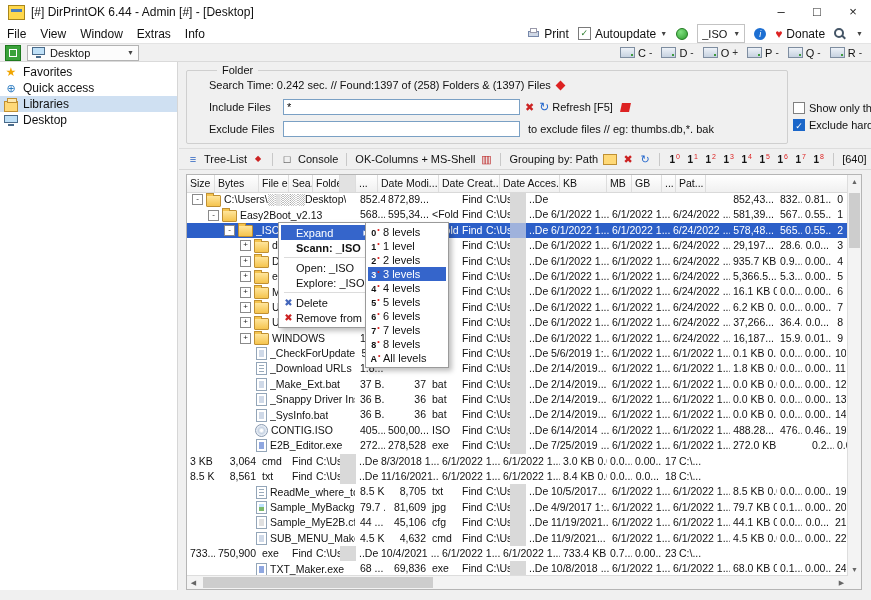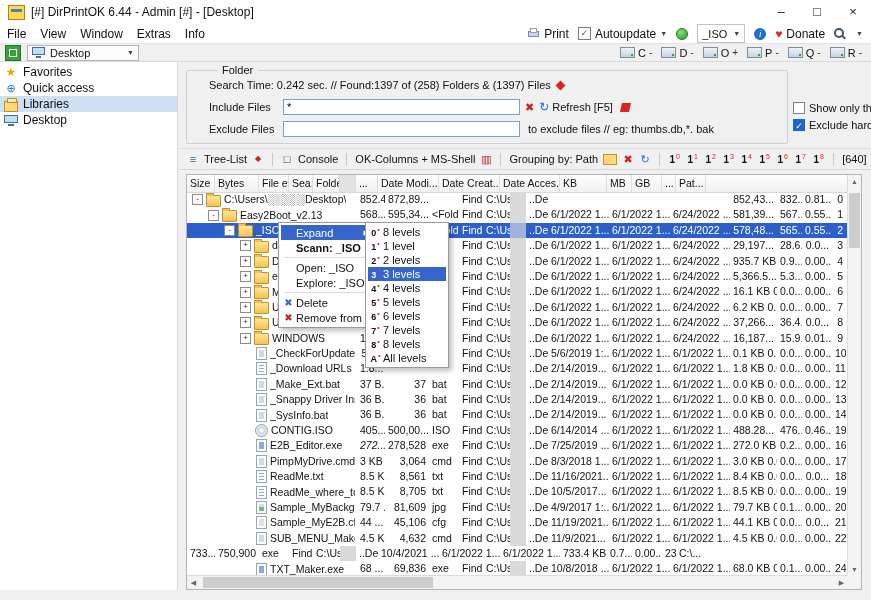--- a/index.html
+++ b/index.html
@@ -692,66 +692,54 @@
           <div class="td num" style="width: 14px;">19</div>
           <div class="td" style="width: 30px;">C:\...</div>
         </div>
         <div class="tr">
           <div class="td namecell" style="width: 170px;">
             <span class="pad" style="width: 51px;"></span>
             <span class="exp hidden"></span>
             <span class="fico f-exe"></span>
             <span class="lbl">E2B_Editor.exe</span>
           </div>
-          <div class="td num" style="width: 28px; font-style: italic;">272...</div>
+          <div class="td num" style="width: 28px;">272...</div>
           <div class="td num" style="width: 44px;">278,528</div>
           <div class="td" style="width: 30px;">exe</div>
           <div class="td" style="width: 24px;">Find...</div>
           <div class="td" style="width: 27px;">C:\Users\</div>
           <div class="td band" style="width: 16px;"></div>
           <div class="td" style="width: 22px;">..De...</div>
           <div class="td" style="width: 61px;">7/25/2019 ...</div>
           <div class="td" style="width: 61px;">6/1/2022 1...</div>
           <div class="td" style="width: 60px;">6/1/2022 1...</div>
           <div class="td num" style="width: 47px;">272.0 KB 0...</div>
-          <div class="td num" style="width: 25px;">0.2...</div>
+          <div class="td num" style="width: 25px; margin-left: 32px;">0.2...</div>
           <div class="td num" style="width: 30px;">0.00...</div>
           <div class="td num" style="width: 14px;">16</div>
           <div class="td" style="width: 30px;">C:\...</div>
         </div>
         <div class="tr">
-          <div class="td namecell" style="width: 170px;">
-            <span class="pad" style="width: 51px;"></span>
-            <span class="exp hidden"></span>
-            <span class="fico f-cmd"></span>
-            <span class="lbl">PimpMyDrive.cmd</span>
-          </div>
           <div class="td num" style="width: 28px;">3 KB</div>
           <div class="td num" style="width: 44px;">3,064</div>
           <div class="td" style="width: 30px;">cmd</div>
           <div class="td" style="width: 24px;">Find...</div>
           <div class="td" style="width: 27px;">C:\Users\</div>
           <div class="td band" style="width: 16px;"></div>
           <div class="td" style="width: 22px;">..De...</div>
           <div class="td" style="width: 61px;">8/3/2018 1...</div>
           <div class="td" style="width: 61px;">6/1/2022 1...</div>
           <div class="td" style="width: 60px;">6/1/2022 1...</div>
           <div class="td num" style="width: 47px;">3.0 KB 0.0...</div>
           <div class="td num" style="width: 25px;">0.0...</div>
           <div class="td num" style="width: 30px;">0.00...</div>
           <div class="td num" style="width: 14px;">17</div>
           <div class="td" style="width: 30px;">C:\...</div>
         </div>
         <div class="tr">
-          <div class="td namecell" style="width: 170px;">
-            <span class="pad" style="width: 51px;"></span>
-            <span class="exp hidden"></span>
-            <span class="fico f-txt"></span>
-            <span class="lbl">ReadMe.txt</span>
-          </div>
           <div class="td num" style="width: 28px;">8.5 KB</div>
           <div class="td num" style="width: 44px;">8,561</div>
           <div class="td" style="width: 30px;">txt</div>
           <div class="td" style="width: 24px;">Find...</div>
           <div class="td" style="width: 27px;">C:\Users\</div>
           <div class="td band" style="width: 16px;"></div>
           <div class="td" style="width: 22px;">..De...</div>
           <div class="td" style="width: 61px;">11/16/2021...</div>
           <div class="td" style="width: 61px;">6/1/2022 1...</div>
           <div class="td" style="width: 60px;">6/1/2022 1...</div>

